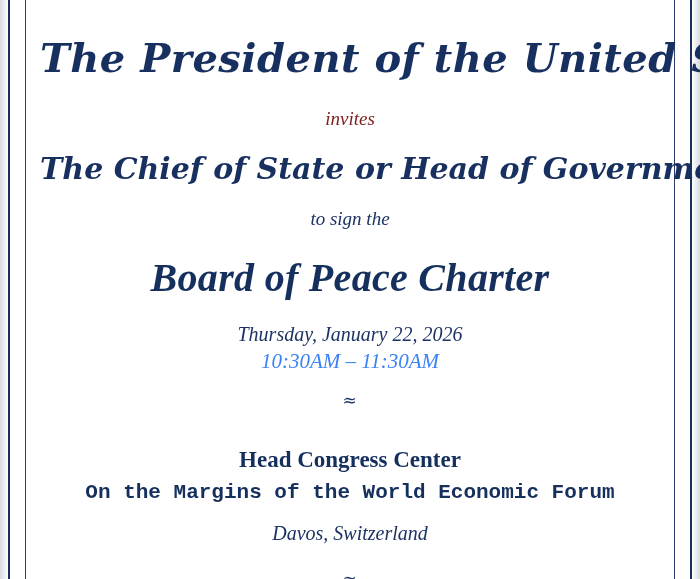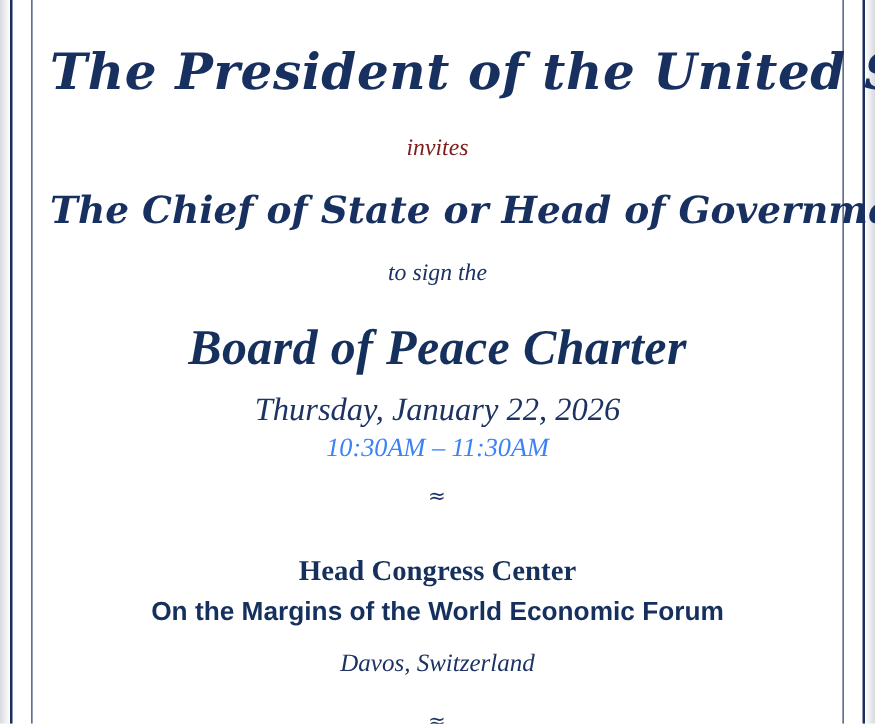--- a/index.html
+++ b/index.html
@@ -114,23 +114,23 @@
     font-weight: 700;
     font-size: 40px;
     color: #16305e;
     margin-top: 24px;
     letter-spacing: 0.3px;
   }
 
   .date-line {
     font-family: "Liberation Serif", serif;
     font-style: italic;
-    font-size: 26px;
-    color: #1c3363;
-    margin-top: 12px;
+    font-size: 20px;
+    color: #1c3363;
+    margin-top: 22px;
   }
 
   .time-line {
     font-family: "Liberation Serif", serif;
     font-style: italic;
     font-size: 21px;
     color: #3b82f6;
     margin-top: 3px;
   }
 
@@ -145,21 +145,21 @@
 
   .venue {
     font-family: "Liberation Serif", serif;
     font-weight: 700;
     font-size: 23px;
     color: #16305e;
     margin-top: 38px;
   }
 
   .margins {
-    font-family: Liberation Sans, sans-serif;
+    font-family: Liberation Mono, monospace;
     font-weight: 700;
     font-size: 21px;
     color: #16305e;
     margin-top: 8px;
   }
 
   .city {
     font-family: Liberation Serif, serif;
     font-style: italic;
     font-size: 20px;

